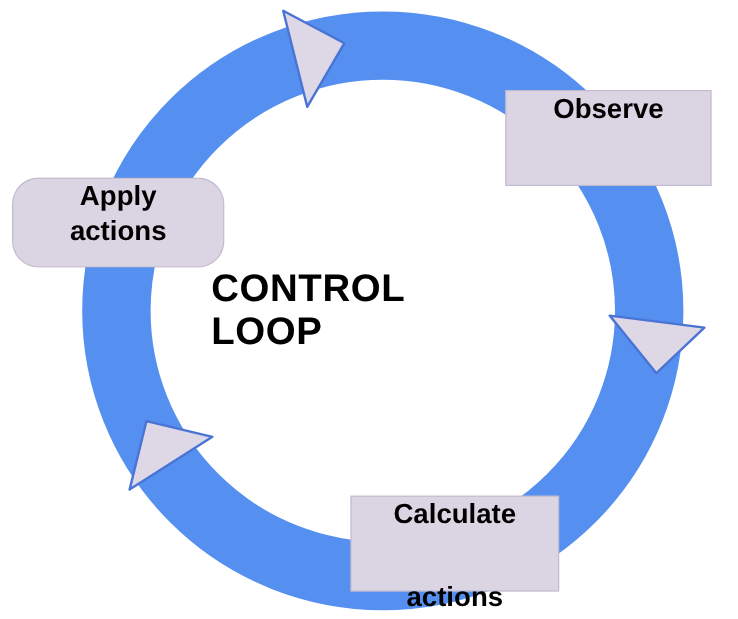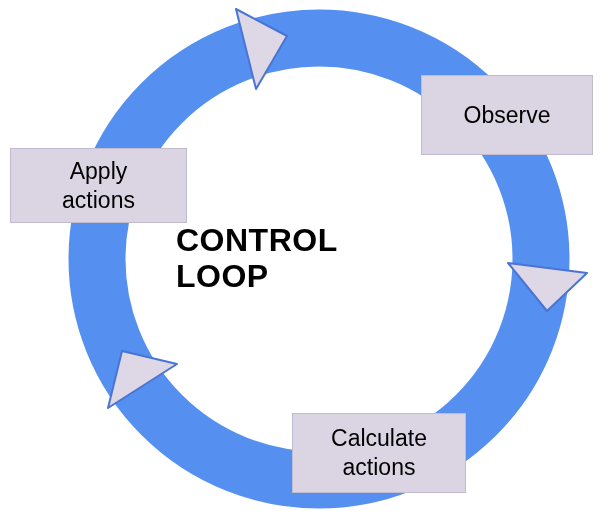--- a/index.html
+++ b/index.html
@@ -32,32 +32,31 @@
     stroke: var(--arrow_stroke, #4a74d4);
     stroke-width: 2;
     stroke-linejoin: round;
   }
   .step {
     position: absolute;
     background: var(--box_bg, #DBD5E3);
     border: 1px solid rgba(150, 140, 170, 0.35);
     box-sizing: border-box;
     color: var(--text, #000000);
-    font-weight: normal;
+    font-weight: bold;
     font-size: 23px;
     line-height: 29px;
     display: flex;
     flex-direction: column;
     align-items: center;
-    justify-content: center;
     text-align: center;
   }
   .step-observe   { left: 421px; top: 75px;  width: 172px; height: 80px; }
-  .step-apply     { left: 10px;  top: 148px; width: 177px; height: 75px; }
-  .step-calculate { left: 292px; top: 413px; width: 174px; height: 80px; }
+  .step-apply     { left: 10px;  top: 148px; width: 177px; height: 75px; border-radius: 22px; }
+  .step-calculate { left: 292px; top: 413px; width: 174px; height: 80px; gap: 40px; }
   .title {
     position: absolute;
     left: 176px;
     top: 222px;
     width: 300px;
     color: var(--text, #000000);
     font-weight: bold;
     font-size: 32px;
     line-height: 36px;
     letter-spacing: 0.5px;

